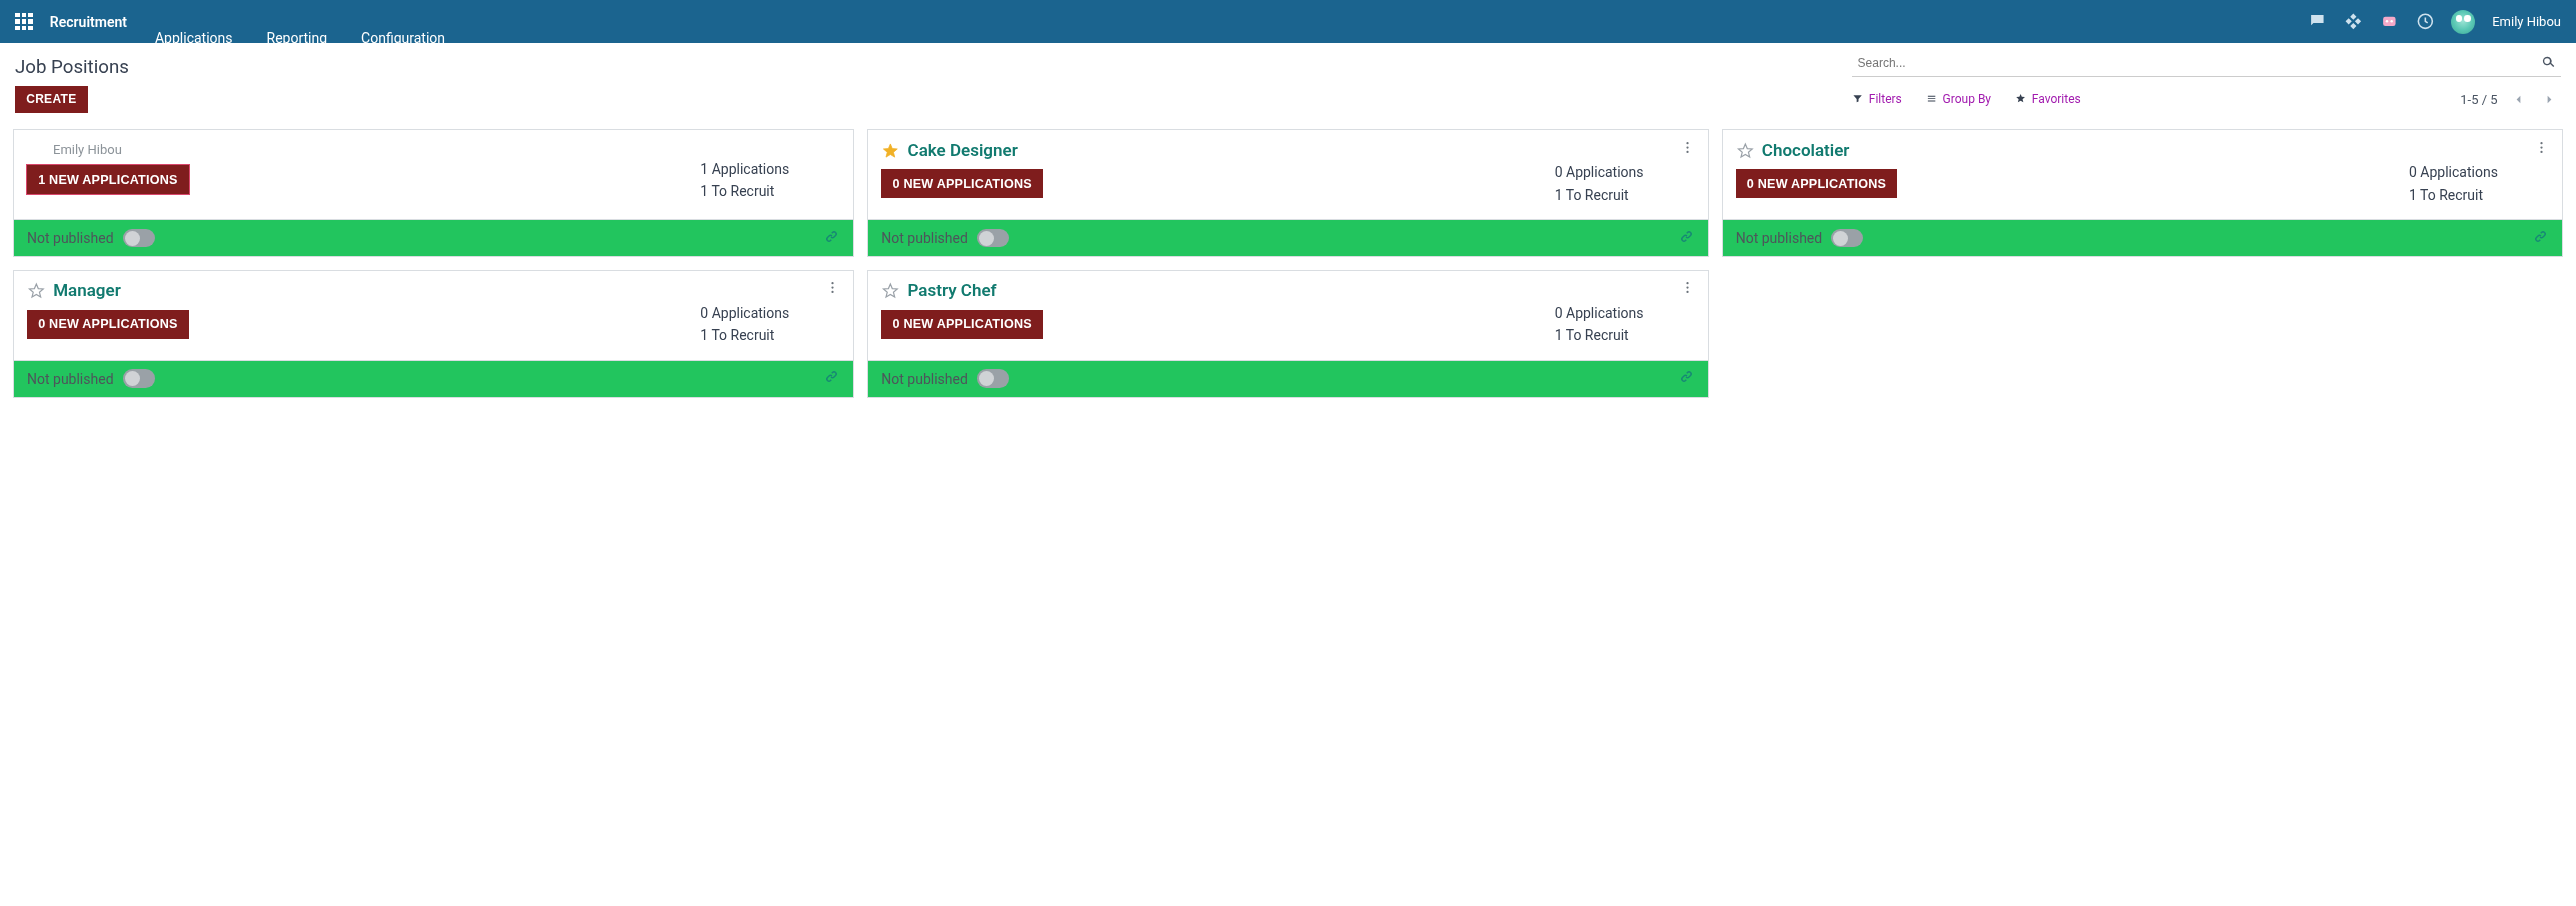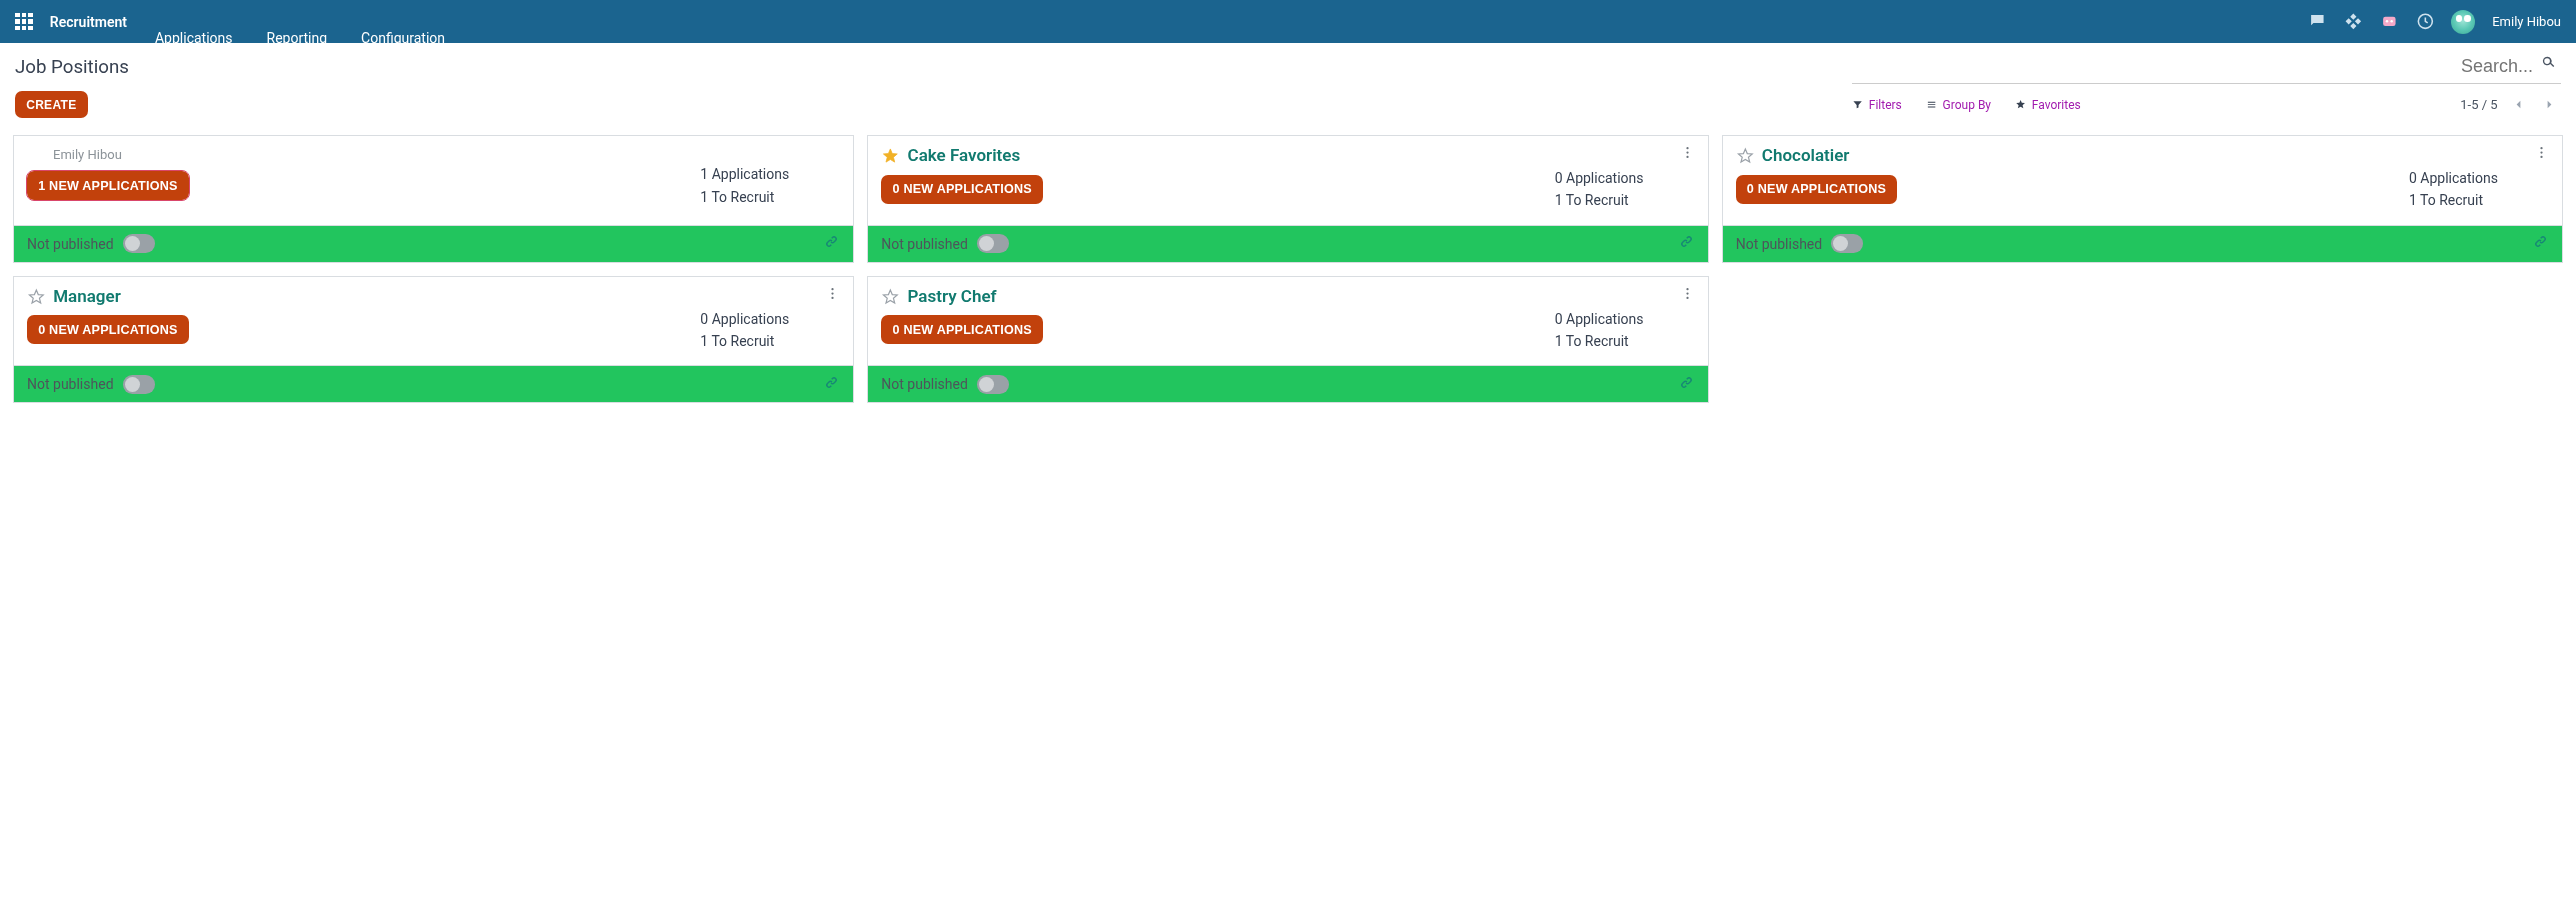--- a/index.html
+++ b/index.html
@@ -41,21 +41,21 @@
   .avatar::after { right:4.7px; }
   .user-name { font-size: 13px; color:#fff; }
 
   
   .control-panel { padding: 7.5px 15px 0 15px; }
   .cp-row1 { display:flex; align-items:flex-start; }
   .page-title { font-size: 18.7px; color:#374151; font-weight: 400; padding-top:5.6px; }
   .search-wrap { margin-left:auto; width: 709px; }
   .search-input {
     width:100%; border:none; border-bottom:0.9px solid #ccc;
-    padding:5.6px 28px 5.6px 5.6px; font-size:18px; outline:none;text-align:right;
+    padding:5.6px 28px 5.6px 5.6px; font-size:12px; outline:none;
   }
   .search-line { position:relative; }
   .search-glass { position:absolute; right:3.7px; top:3.7px; fill:#4b5563; width:17px; height:17px; }
 
   .cp-row2 { display:flex; align-items:center; margin-top:7.5px; padding-bottom:7.5px; }
   .btn-create {
     background:#177f85; 
     background:#1d8f78;
     background:#1f8f7a;
     background:#208b79;
@@ -133,21 +133,21 @@
   }
   .link-icon { margin-left:auto; cursor:pointer; }
   .link-icon svg { width:17px; height:17px; fill:#178875; }
 
   
   .job-title { color:#106a6a; color:#0e796d; color:#117a6f; }
   .btn-create, .btn-newapps { background:#148a76; }
   .btn-create, .btn-newapps { background:#148b77; }
   .btn-create, .btn-newapps { background:#138b77; }
   .btn-create, .btn-newapps { background:#148b75; }
-  .btn-create, .btn-newapps { background:#c2410c;border-radius:7px; }
+  .btn-create, .btn-newapps { background:#7f1d1d; }
 
 </style>
 </head>
 <body>
 
 <div class="navbar">
   <div class="apps-icon">
     <span></span>
       <span></span>
       <span></span>
@@ -255,21 +255,21 @@
             <path d="M10.6 13.4a4 4 0 005.66 0l2.12-2.12a4 4 0 10-5.66-5.66l-1.06 1.06 1.41 1.41 1.06-1.06a2 2 0 112.83 2.83l-2.12 2.12a2 2 0 01-2.83 0l-1.41 1.42zM13.4 10.6a4 4 0 00-5.66 0L5.62 12.7a4 4 0 105.66 5.66l1.06-1.06-1.41-1.41-1.06 1.06a2 2 0 11-2.83-2.83l2.12-2.12a2 2 0 012.83 0l1.41-1.42z"></path>
           </svg></div>
       </div>
     </div>
     <div class="card">
       <div class="card-body">
         <div class="card-head">
           <div class="star filled"><svg viewBox="0 0 24 24">
               <path d="M12 2.5l2.47 5.95 6.43.47-4.93 4.25 1.6 6.25L12 16.05l-5.57 3.37 1.6-6.25L3.1 8.92l6.43-.47L12 2.5z"></path>
             </svg></div>
-          <div class="job-title">Cake Favorites</div>
+          <div class="job-title">Cake Designer</div>
           <div class="kebab"><svg viewBox="0 0 24 24">
               <circle cx="12" cy="5" r="1.8"></circle>
               <circle cx="12" cy="12" r="1.8"></circle>
               <circle cx="12" cy="19" r="1.8"></circle>
             </svg></div>
         </div>
         <div class="card-mid">
           <button class="btn-newapps">0 NEW APPLICATIONS</button>
           <div class="spacer"></div>
           <div class="stats">

